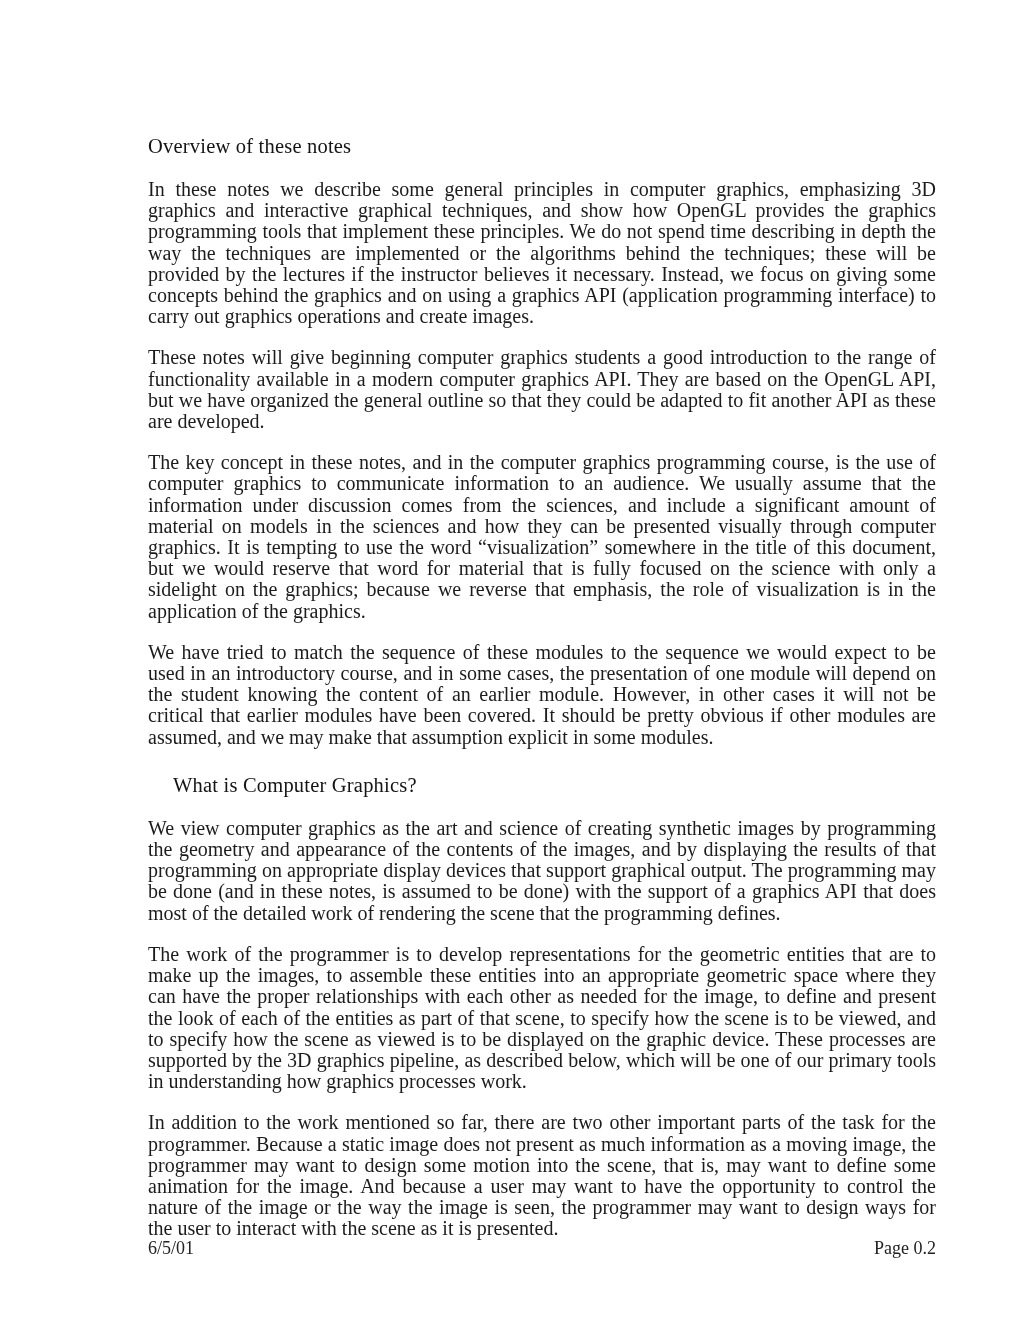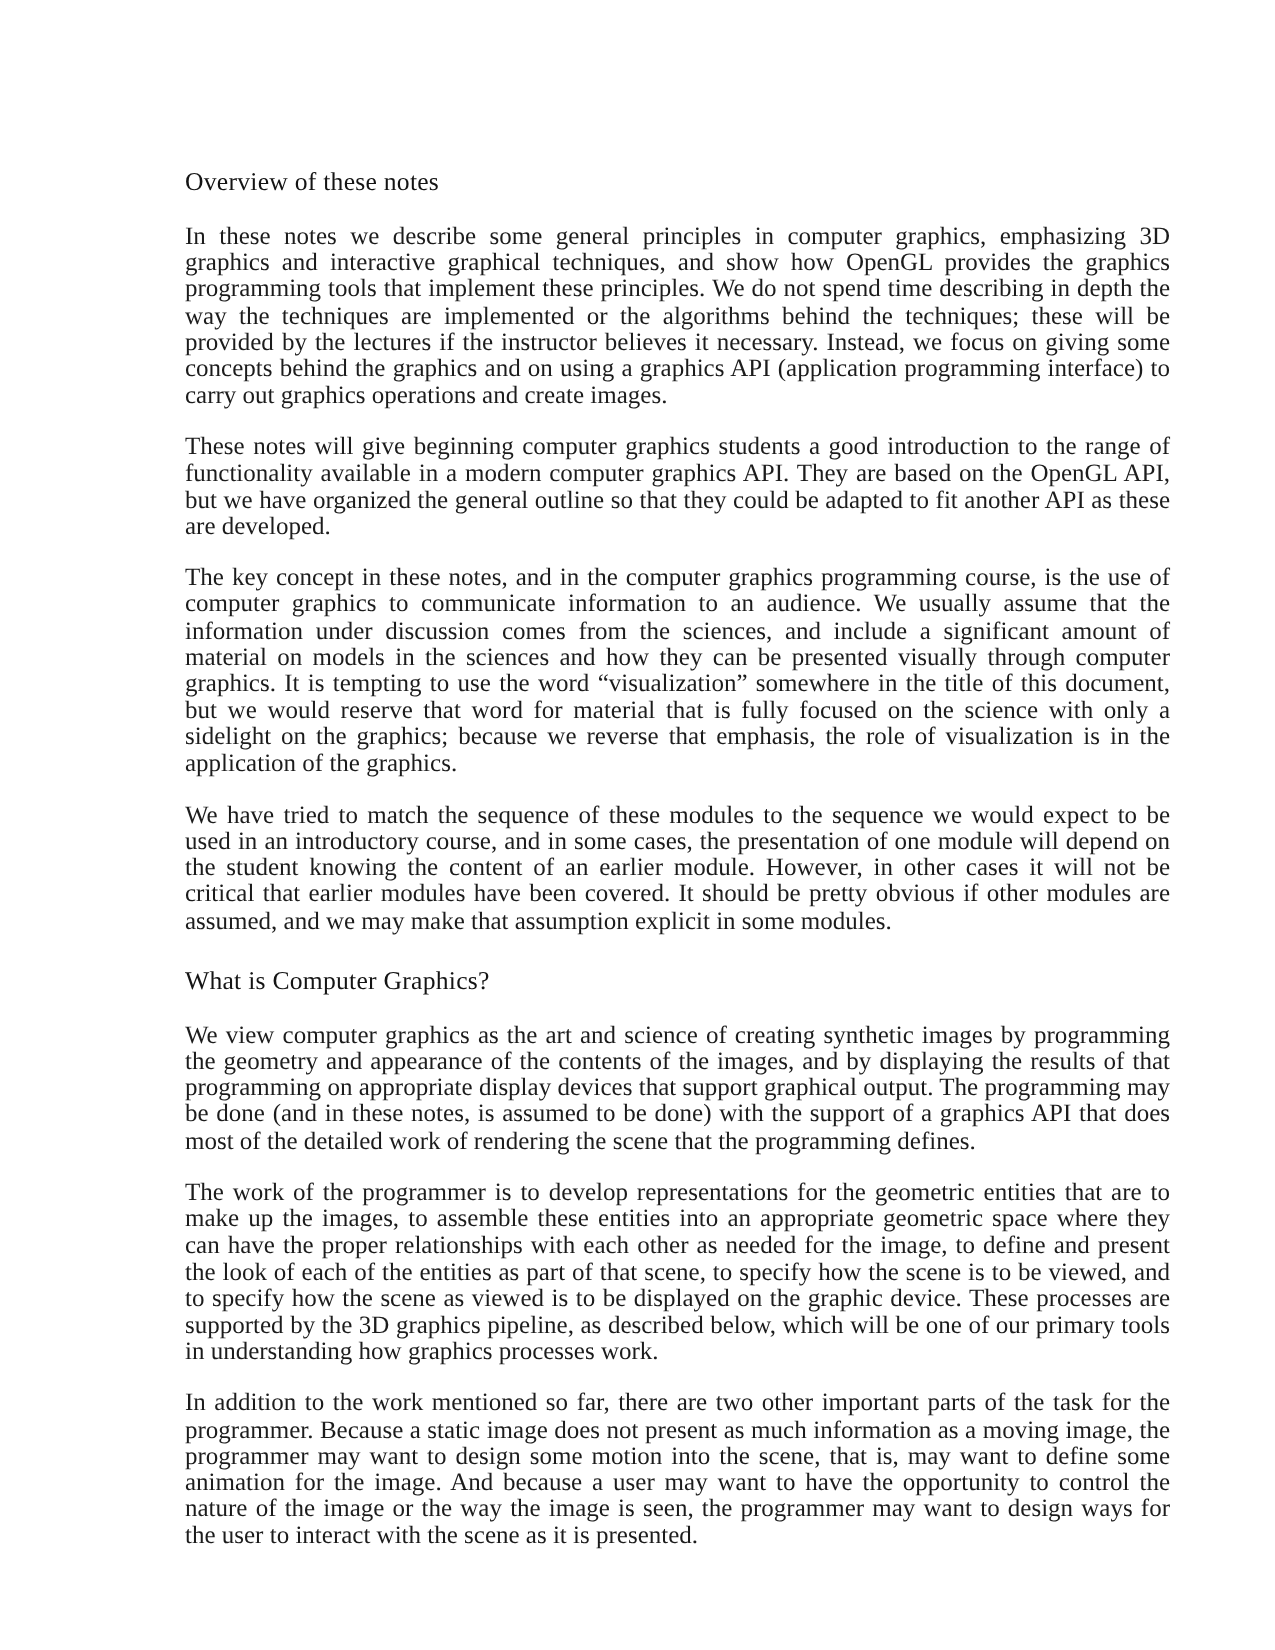--- a/index.html
+++ b/index.html
@@ -27,20 +27,21 @@
   h2.section-heading {
     font-size: 20.5px;
     font-weight: normal;
     margin: 0 0 22px 0;
     line-height: 21px;
     letter-spacing: 0.2px;
     color: #141414;
   }
   h2.section-heading.spaced-above {
     margin-top: 27px;
+    margin-left: 25px;
   }
   p.body-par {
     font-size: 20px;
     line-height: 21.2px;
     margin: 0 0 20px 0;
     text-align: justify;
     text-justify: inter-word;
     color: #1c1c1c;
     -webkit-font-smoothing: none;
   }
@@ -83,14 +84,18 @@
     <h2 class="section-heading spaced-above">What is Computer Graphics?</h2>
 
     <p class="body-par">We view computer graphics as the art and science of creating synthetic images by programming the geometry and appearance of the contents of the images,  and  by  displaying  the  results  of  that programming on appropriate display devices that support graphical output.  The programming may be done (and in these notes, is assumed to be done) with the support of a graphics API that does most of the detailed work of rendering the scene that the programming defines.</p>
 
     <p class="body-par">The work of the programmer is to develop representations for the geometric entities that are to make up the images, to assemble these entities into an appropriate geometric space where they can have the proper relationships with each other as needed for the image, to define and present the look of each of the entities as part of that scene, to specify how the scene is to be viewed, and to specify how the scene as viewed is to be displayed on the graphic device.  These processes are supported by the 3D graphics pipeline, as described below, which will be one of our primary tools in understanding how graphics processes work.</p>
 
     <p class="body-par">In addition to the work mentioned so far, there are two other important parts of the task for the programmer.  Because a static image does not present as much information as a moving image, the programmer may want to design some motion into the scene, that is, may want to define some animation for the image.  And because a user may want to have the opportunity to control the nature of the image or the way the image is seen, the programmer may want to design ways for the user to interact with the scene as it is presented.</p>
 
   </div>
 
+  <div class="footer">
+    <span class="footer-left">6/5/01</span>
+    <span class="footer-right">Page 0.2</span>
+  </div>
 
 </div>
 
 </body></html>

